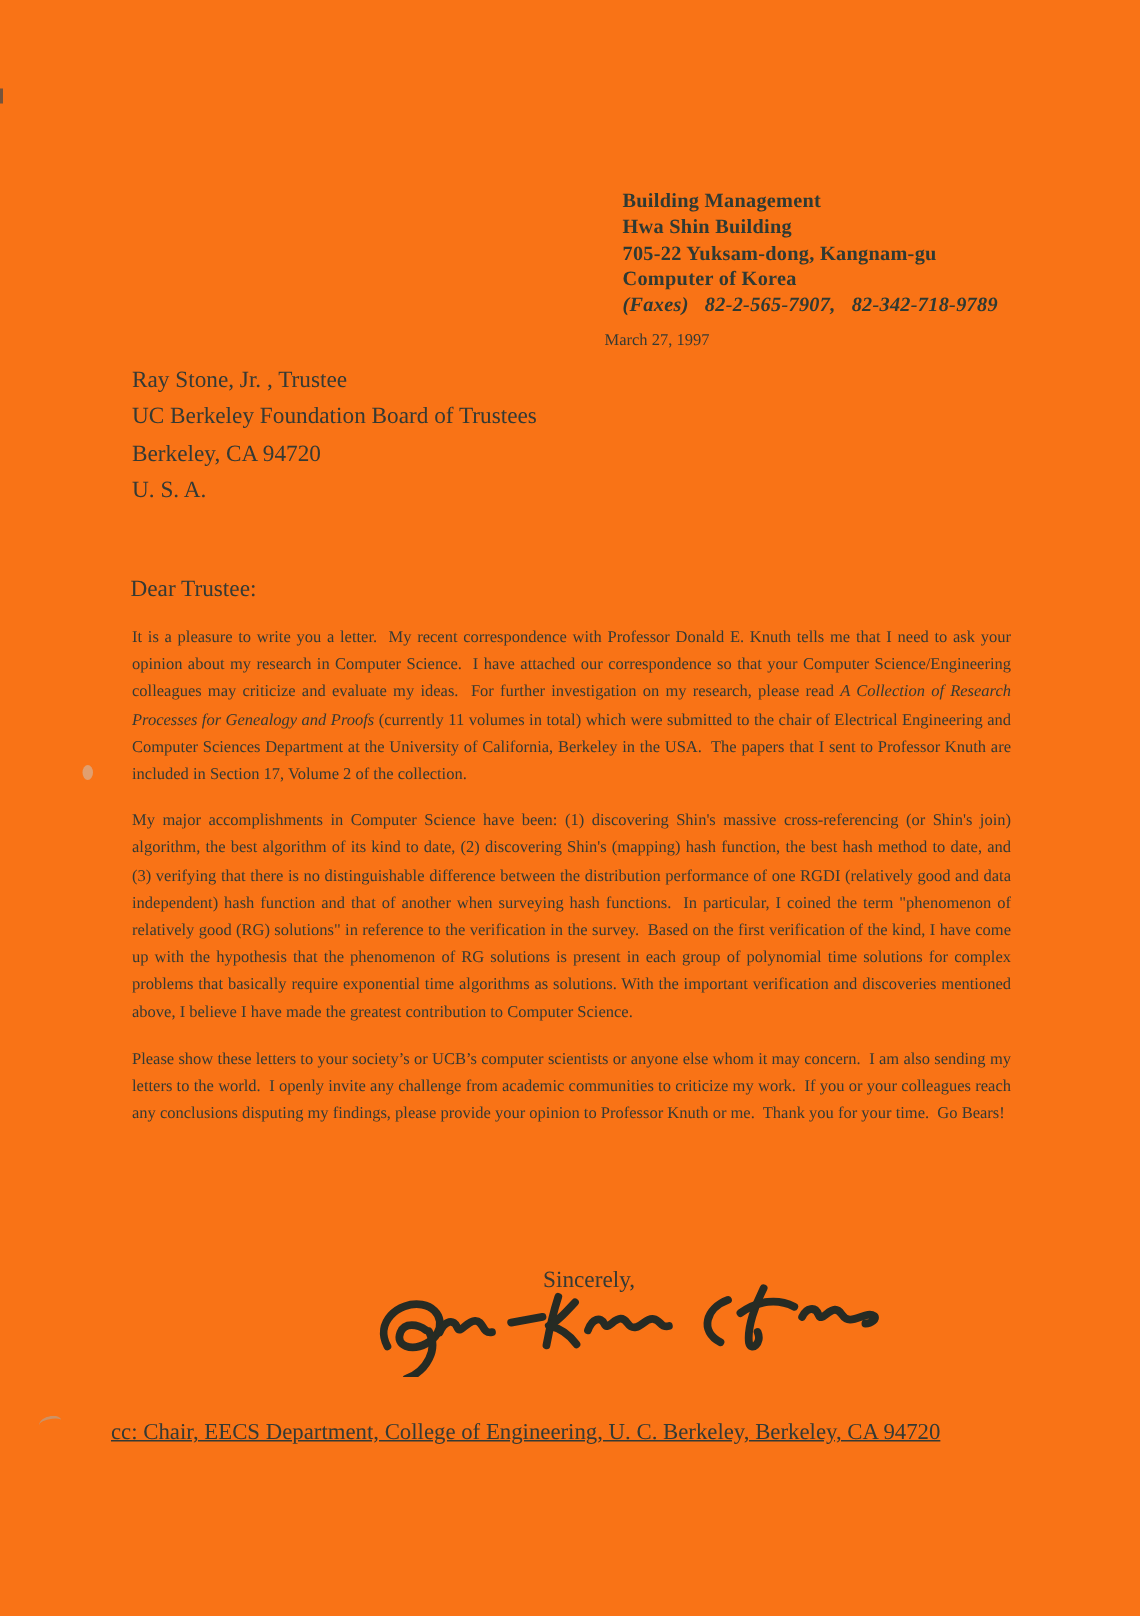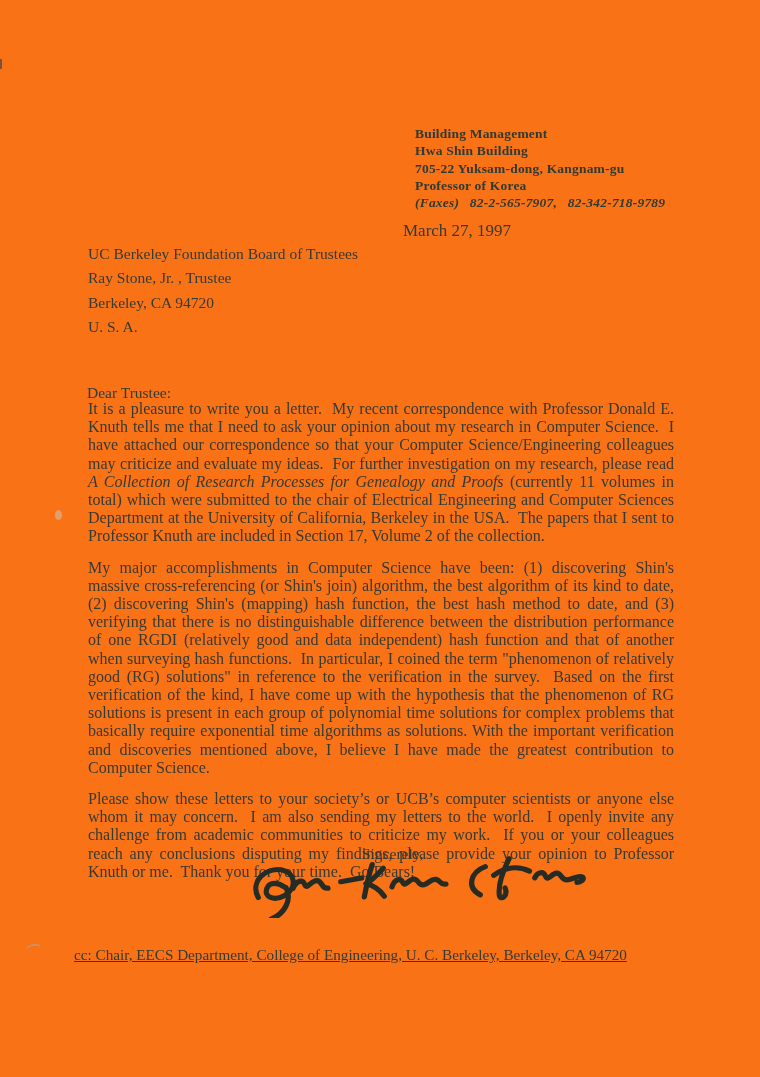--- a/index.html
+++ b/index.html
@@ -23,44 +23,44 @@
     color: #2f3a33;
     letter-spacing: 0.2px;
     white-space: nowrap;
   }
   .letterhead .line { display: block; }
   .letterhead .fax-line { font-style: italic; }
   .date-line {
     position: absolute;
     left: 403px;
     top: 221px;
-    font-size: 17px;
+    font-size: 11px;
     white-space: nowrap;
   }
   .recipient {
     position: absolute;
     left: 88px;
     top: 242px;
     font-size: 15.5px;
     line-height: 24.4px;
   }
   .recipient .line { display: block; white-space: nowrap; }
   .salutation {
     position: absolute;
     left: 87px;
     top: 384px;
     font-size: 15.5px;
     white-space: nowrap;
   }
   .letter-body {
     position: absolute;
     left: 88px;
-    top: 400px;
+    top: 416px;
     width: 586px;
-    font-size: 16px;
+    font-size: 11px;
     line-height: 18.2px;
     text-align: justify;
   }
   .letter-body p { margin: 0 0 13px 0; }
   .letter-body .italic-title { font-style: italic; }
   .valediction {
     position: absolute;
     left: 362px;
     top: 845px;
     font-size: 15.5px;
@@ -121,29 +121,29 @@
 <div class="page">
 
   <div class="artifact-edge"></div>
   <div class="artifact-smudge"></div>
   <div class="artifact-squiggle"></div>
 
   <div class="letterhead">
     <span class="line">Building Management</span>
     <span class="line">Hwa Shin Building</span>
     <span class="line">705-22 Yuksam-dong, Kangnam-gu</span>
-    <span class="line">Professor of Korea</span>
+    <span class="line">Computer of Korea</span>
     <span class="line fax-line">(Faxes) &nbsp; 82-2-565-7907, &nbsp; 82-342-718-9789</span>
   </div>
 
   <div class="date-line">March 27, 1997</div>
 
   <div class="recipient">
+    <span class="line">Ray Stone, Jr. , Trustee</span>
     <span class="line">UC Berkeley Foundation Board of Trustees</span>
-    <span class="line">Ray Stone, Jr. , Trustee</span>
     <span class="line">Berkeley, CA 94720</span>
     <span class="line">U. S. A.</span>
   </div>
 
   <div class="salutation">Dear Trustee:</div>
 
   <div class="letter-body">
     <p><span>It is a pleasure to write you a letter.&nbsp; My recent correspondence with Professor Donald E. Knuth tells me that I need to ask your opinion about my research in Computer Science.&nbsp; I have attached our correspondence so that your Computer Science/Engineering colleagues may criticize and evaluate my ideas.&nbsp; For further investigation on my research, please read </span><span class="italic-title">A Collection of Research Processes for Genealogy and Proofs</span><span> (currently 11 volumes in total) which were submitted to the chair of Electrical Engineering and Computer Sciences Department at the University of California, Berkeley in the USA.&nbsp; The papers that I sent to Professor Knuth are included in Section 17, Volume 2 of the collection.</span></p>
     <p>My major accomplishments in Computer Science have been: (1) discovering Shin's massive cross-referencing (or Shin's join) algorithm, the best algorithm of its kind to date, (2) discovering Shin's (mapping) hash function, the best hash method to date, and (3) verifying that there is no distinguishable difference between the distribution performance of one RGDI (relatively good and data independent) hash function and that of another when surveying hash functions.&nbsp; In particular, I coined the term "phenomenon of relatively good (RG) solutions" in reference to the verification in the survey.&nbsp; Based on the first verification of the kind, I have come up with the hypothesis that the phenomenon of RG solutions is present in each group of polynomial time solutions for complex problems that basically require exponential time algorithms as solutions. With the important verification and discoveries mentioned above, I believe I have made the greatest contribution to Computer Science.</p>
     <p>Please show these letters to your society’s or UCB’s computer scientists or anyone else whom it may concern.&nbsp; I am also sending my letters to the world.&nbsp; I openly invite any challenge from academic communities to criticize my work.&nbsp; If you or your colleagues reach any conclusions disputing my findings, please provide your opinion to Professor Knuth or me.&nbsp; Thank you for your time.&nbsp; Go Bears!</p>

